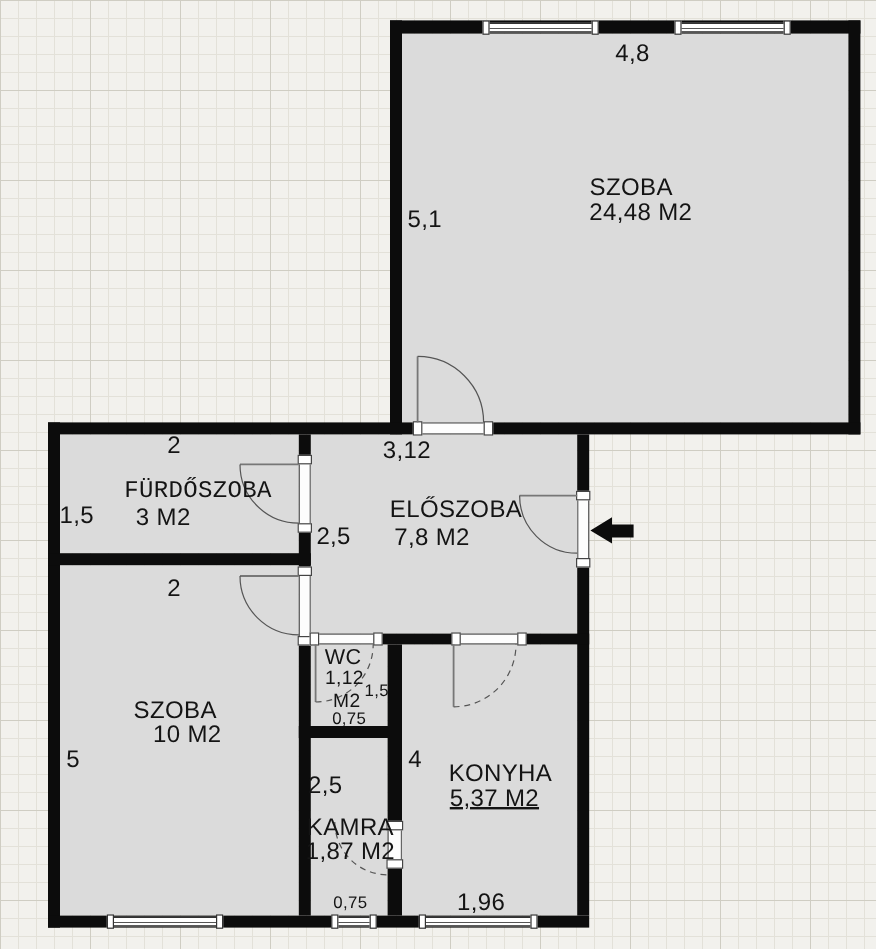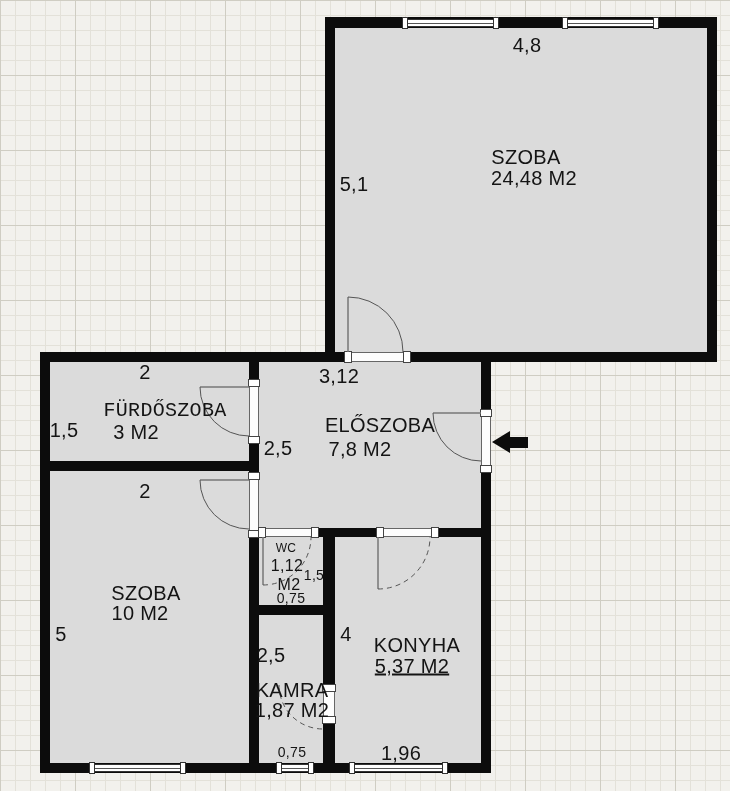--- a/index.html
+++ b/index.html
@@ -29,21 +29,21 @@
   .gap.h::before,.gap.h::after{content:""; position:absolute; top:-2px; bottom:-2px; width:6px; background:#fff; border:1px solid #444;}
   .gap.h::before{left:-1px;} .gap.h::after{right:-1px;}
   .win{position:absolute; height:8px; background-color:#fff;
     background-image:linear-gradient(to bottom, transparent 3px, #555 3px, #555 4px, transparent 4px);
     border:1px solid var(--window-frame); box-sizing:border-box; z-index:3;}
   .win::before,.win::after{content:""; position:absolute; top:-3px; bottom:-3px; width:4px; background:#fff; border:1px solid var(--window-frame);}
   .win::before{left:-2px;} .win::after{right:-2px;}
   svg.overlay{position:absolute; left:0; top:0; z-index:4; pointer-events:none;}
   .lbl{position:absolute; z-index:5; color:var(--text); font-size:20px; white-space:nowrap;
        transform:translate(-50%,-50%); letter-spacing:0.3px;}
-  .lbl.s16{font-size:16px;} .lbl.s14{font-size:14px;} .lbl.s18{font-size:12px;}
+  .lbl.s16{font-size:16px;} .lbl.s14{font-size:14px;} .lbl.s18{font-size:18px;}
 </style>
 </head>
 <body>
 
 <div class="plan">
 
   <div class="fill" style="left:335px;top:28px;width:372px;height:324px;"></div>
   <div class="fill" style="left:50px;top:362px;width:199px;height:99px;"></div>
   <div class="fill" style="left:259px;top:362px;width:222px;height:166px;"></div>
   <div class="fill" style="left:50px;top:471px;width:199px;height:292px;"></div>
@@ -106,21 +106,21 @@
   <div class="lbl" style="left:122px;top:432px;margin-left:14px;">3 M2</div>
 
   <div class="lbl" style="left:339px;top:376px;">3,12</div>
   <div class="lbl" style="left:278px;top:448px;">2,5</div>
   <div class="lbl" style="left:380px;top:425px;">ELŐSZOBA</div>
   <div class="lbl" style="left:360px;top:449px;">7,8 M2</div>
 
   <div class="lbl" style="left:145px;top:491px;">2</div>
   <div class="lbl" style="left:61px;top:634px;">5</div>
   <div class="lbl" style="left:146px;top:593px;">SZOBA</div>
-  <div class="lbl" style="left:140px;top:613px;">10 M2</div>
+  <div class="lbl" style="left:156px;top:613px;">10 M2</div>
 
   <div class="lbl s18" style="left:286px;top:548px;">WC</div>
   <div class="lbl s16" style="left:287px;top:566px;text-align:center;">1,12</div>
   <div class="lbl s16" style="left:289px;top:585px;text-align:right;">M2</div>
   <div class="lbl s14" style="left:314px;top:575px;">1,5</div>
   <div class="lbl s14" style="left:291px;top:598px;">0,75</div>
 
   <div class="lbl" style="left:271px;top:655px;">2,5</div>
   <div class="lbl" style="left:292px;top:690px;">KAMRA</div>
   <div class="lbl" style="left:292px;top:710px;text-align:center;">1,87 M2</div>

